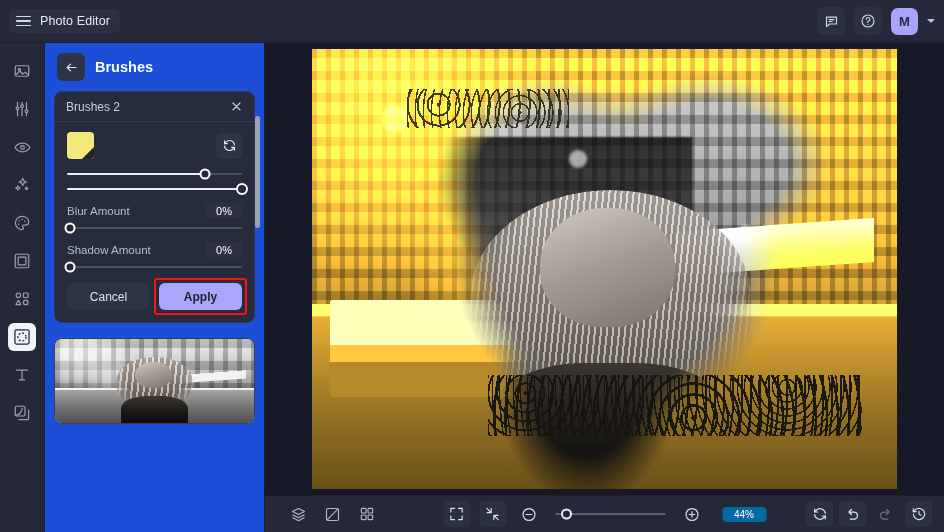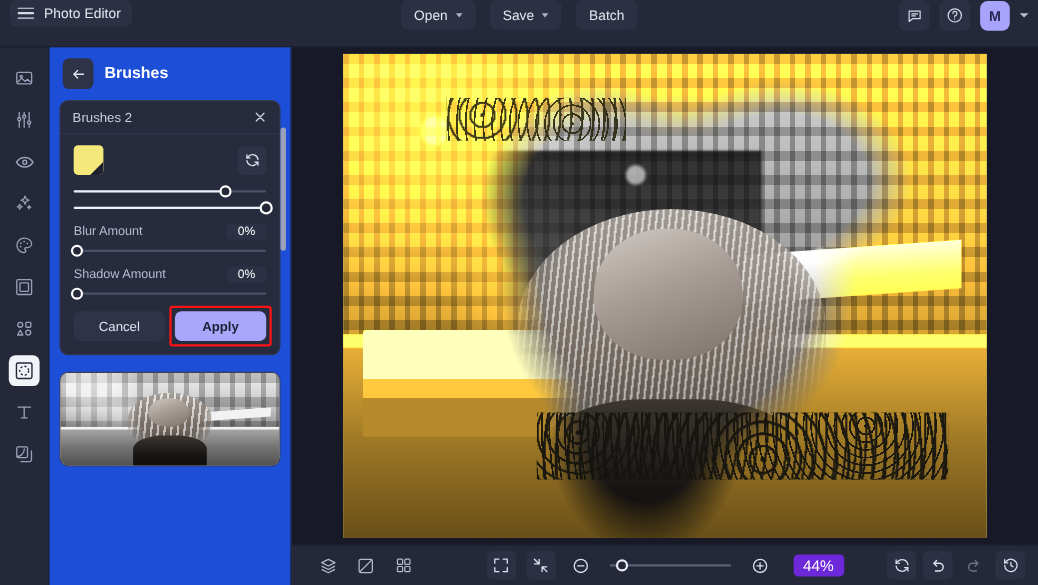--- a/index.html
+++ b/index.html
@@ -9,21 +9,21 @@
     font-family: "Liberation Sans", sans-serif;
     overflow: hidden;
     -webkit-font-smoothing: antialiased;
   }
   .app { position: relative; width: 944px; height: 532px; display: flex; flex-direction: column; }
 
   
   .topbar {
     height: 43px; min-height: 43px;
     background: #242839;
-    display: flex; align-items: flex-start;
+    display: flex; align-items: center;
     position: relative;
     border-bottom: 1px solid #1b1e2c;
   }
   .brand {
     display: flex; align-items: center; gap: 9px;
     margin-left: 9px; padding: 5px 10px 5px 7px;
     border-radius: 6px;
     background: #2b3045;
     cursor: pointer;
   }
@@ -283,53 +283,40 @@
   }
   .bb-btn.filled { background: #2b3045; }
   .bb-btn.dim { color: #6b7189; }
   .ztrack { position: relative; width: 110px; height: 2px; background: #5b6178; margin: 0 4px; cursor: pointer; }
   .zknob {
     position: absolute; top: 50%; transform: translate(-50%,-50%);
     width: 11px; height: 11px; border-radius: 50%;
     background: #242839; border: 2px solid #e8eaf4; cursor: grab;
   }
   .zval {
-    color: #ffffff; font-size: 14px; background: #6d28d9;
+    color: #ffffff; font-size: 10px; background: #0369a1;
     border-radius: 4px; padding: 2px 9px; margin-left: 8px; min-width: 44px; text-align: center;
   }
   svg { display: block; }
 </style>
 </head>
 <body>
 
 <div class="app">
 
   <div class="topbar">
     <div class="brand">
       <span class="hamburger">
           <i></i>
           <i></i>
           <i></i>
         </span>
       <span class="brand-label">Photo Editor</span>
     </div>
 
-    <div class="topcenter">
-      <div class="tbtn">
-        <span>Open</span>
-        <span class="caret"></span>
-      </div>
-      <div class="tbtn">
-        <span>Save</span>
-        <span class="caret"></span>
-      </div>
-      <div class="tbtn">
-        <span>Batch</span>
-      </div>
-    </div>
 
     <div class="topright">
       <div class="iconbtn">
         <svg width="15" height="15" viewBox="0 0 24 24" fill="none" stroke="#d3d7e6" stroke-width="1.8">
           <path d="M4 5h16v11H9l-5 4z" stroke-linejoin="round"></path>
           <path d="M8 9h8M8 12h5" stroke-linecap="round"></path>
         </svg>
       </div>
       <div class="iconbtn">
         <svg width="16" height="16" viewBox="0 0 24 24" fill="none" stroke="#d3d7e6" stroke-width="1.7">

